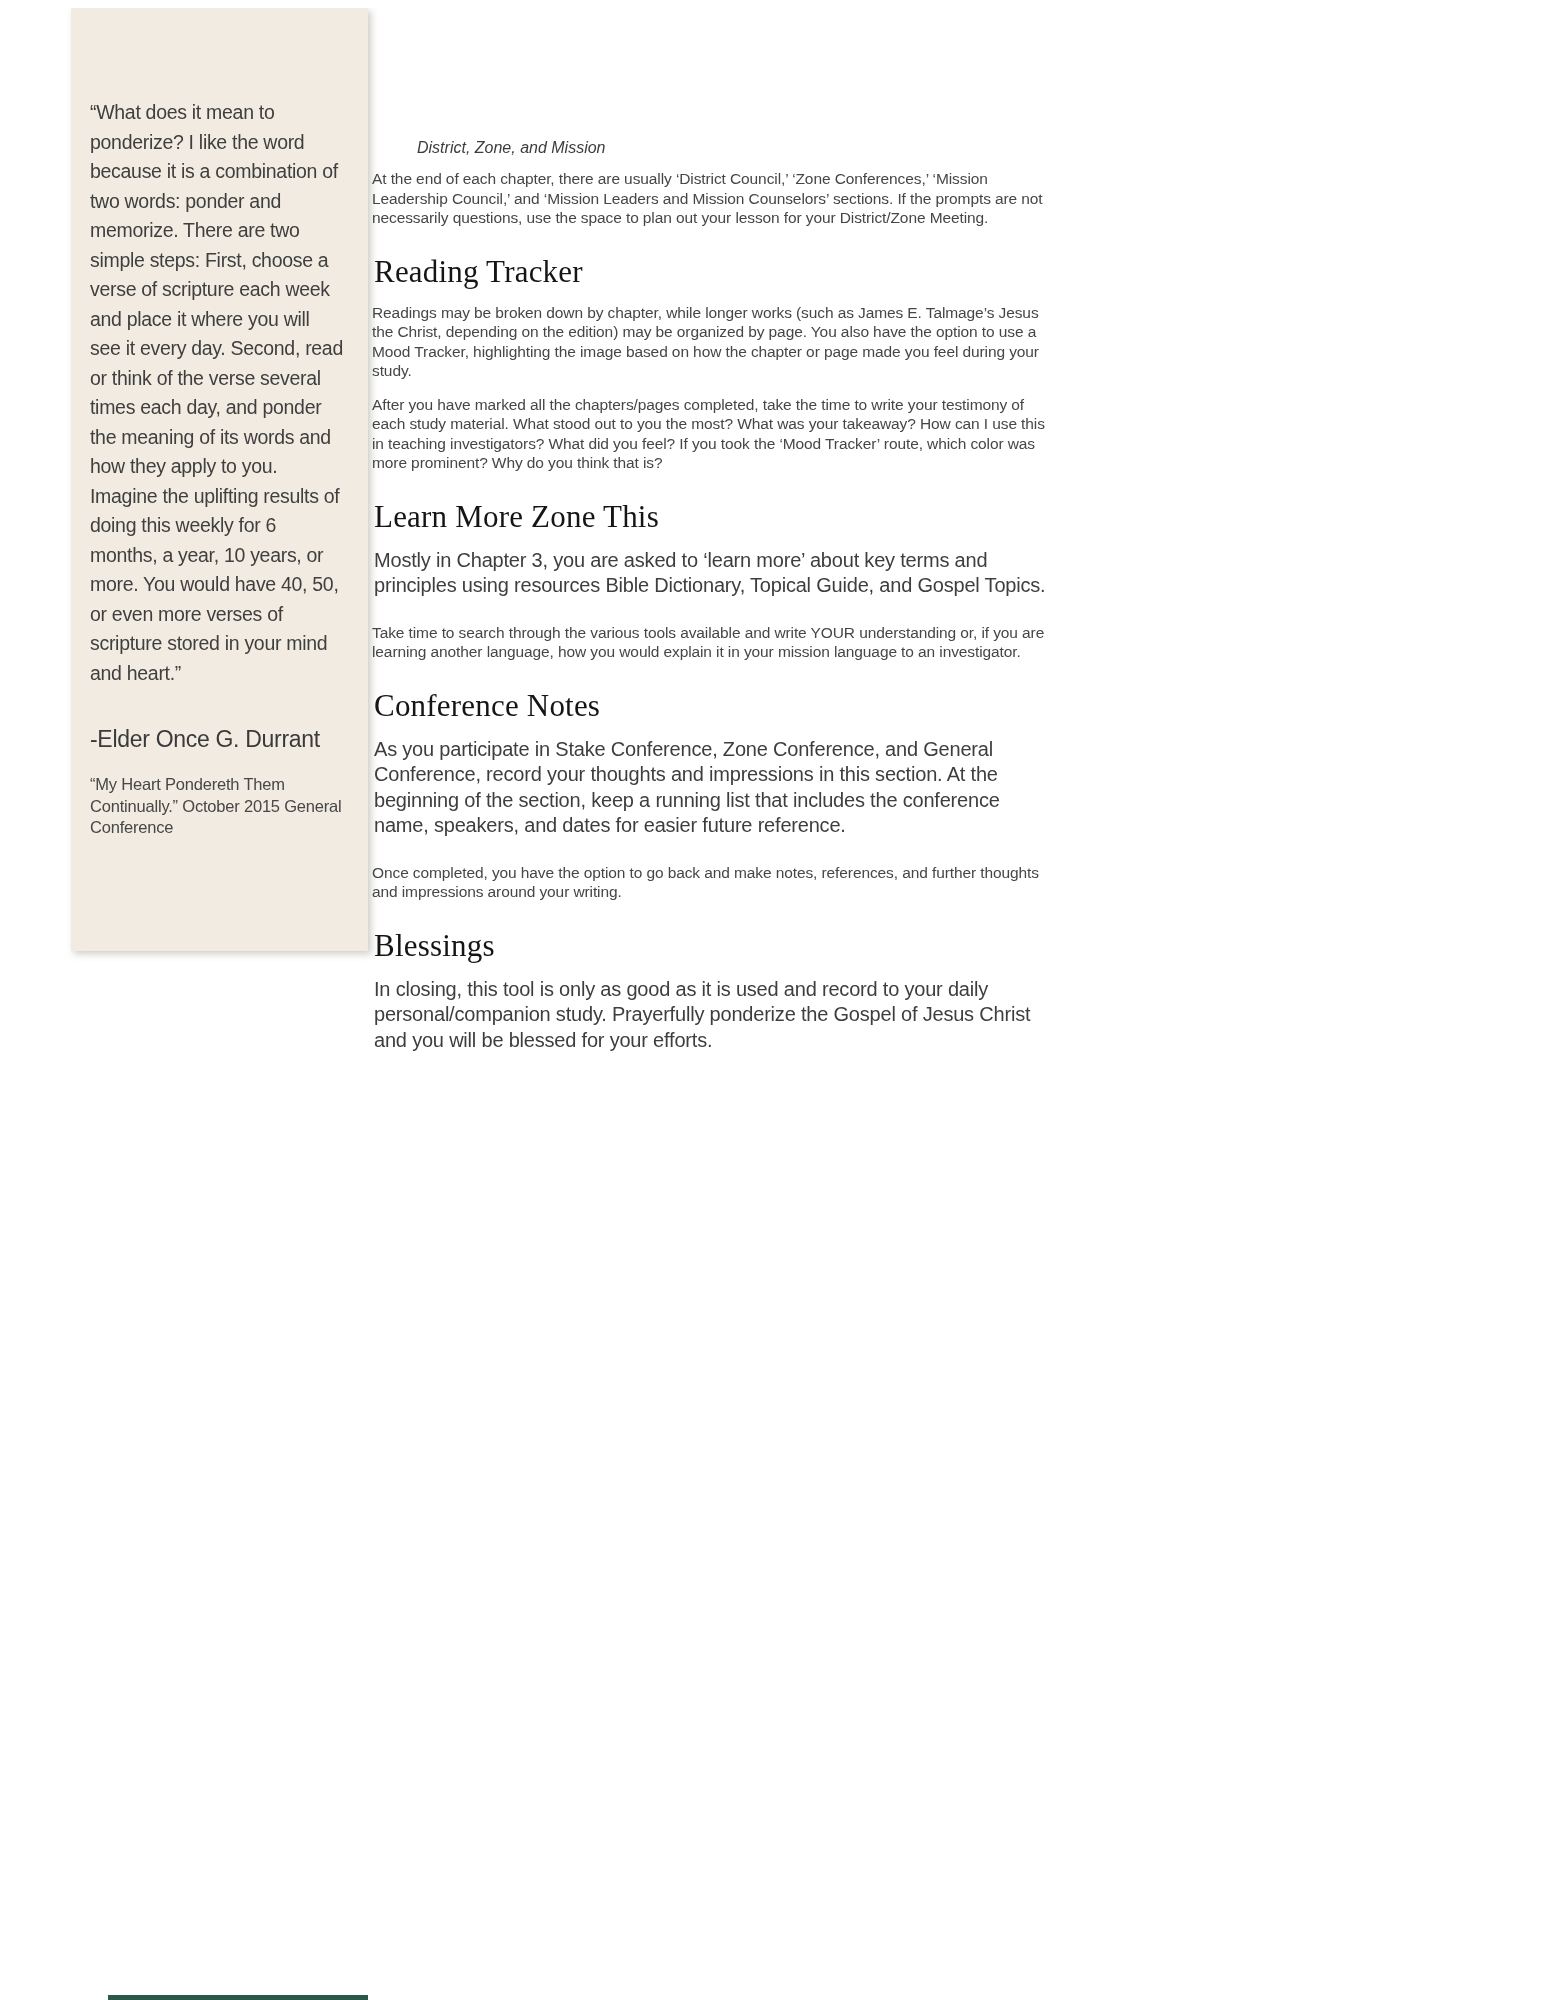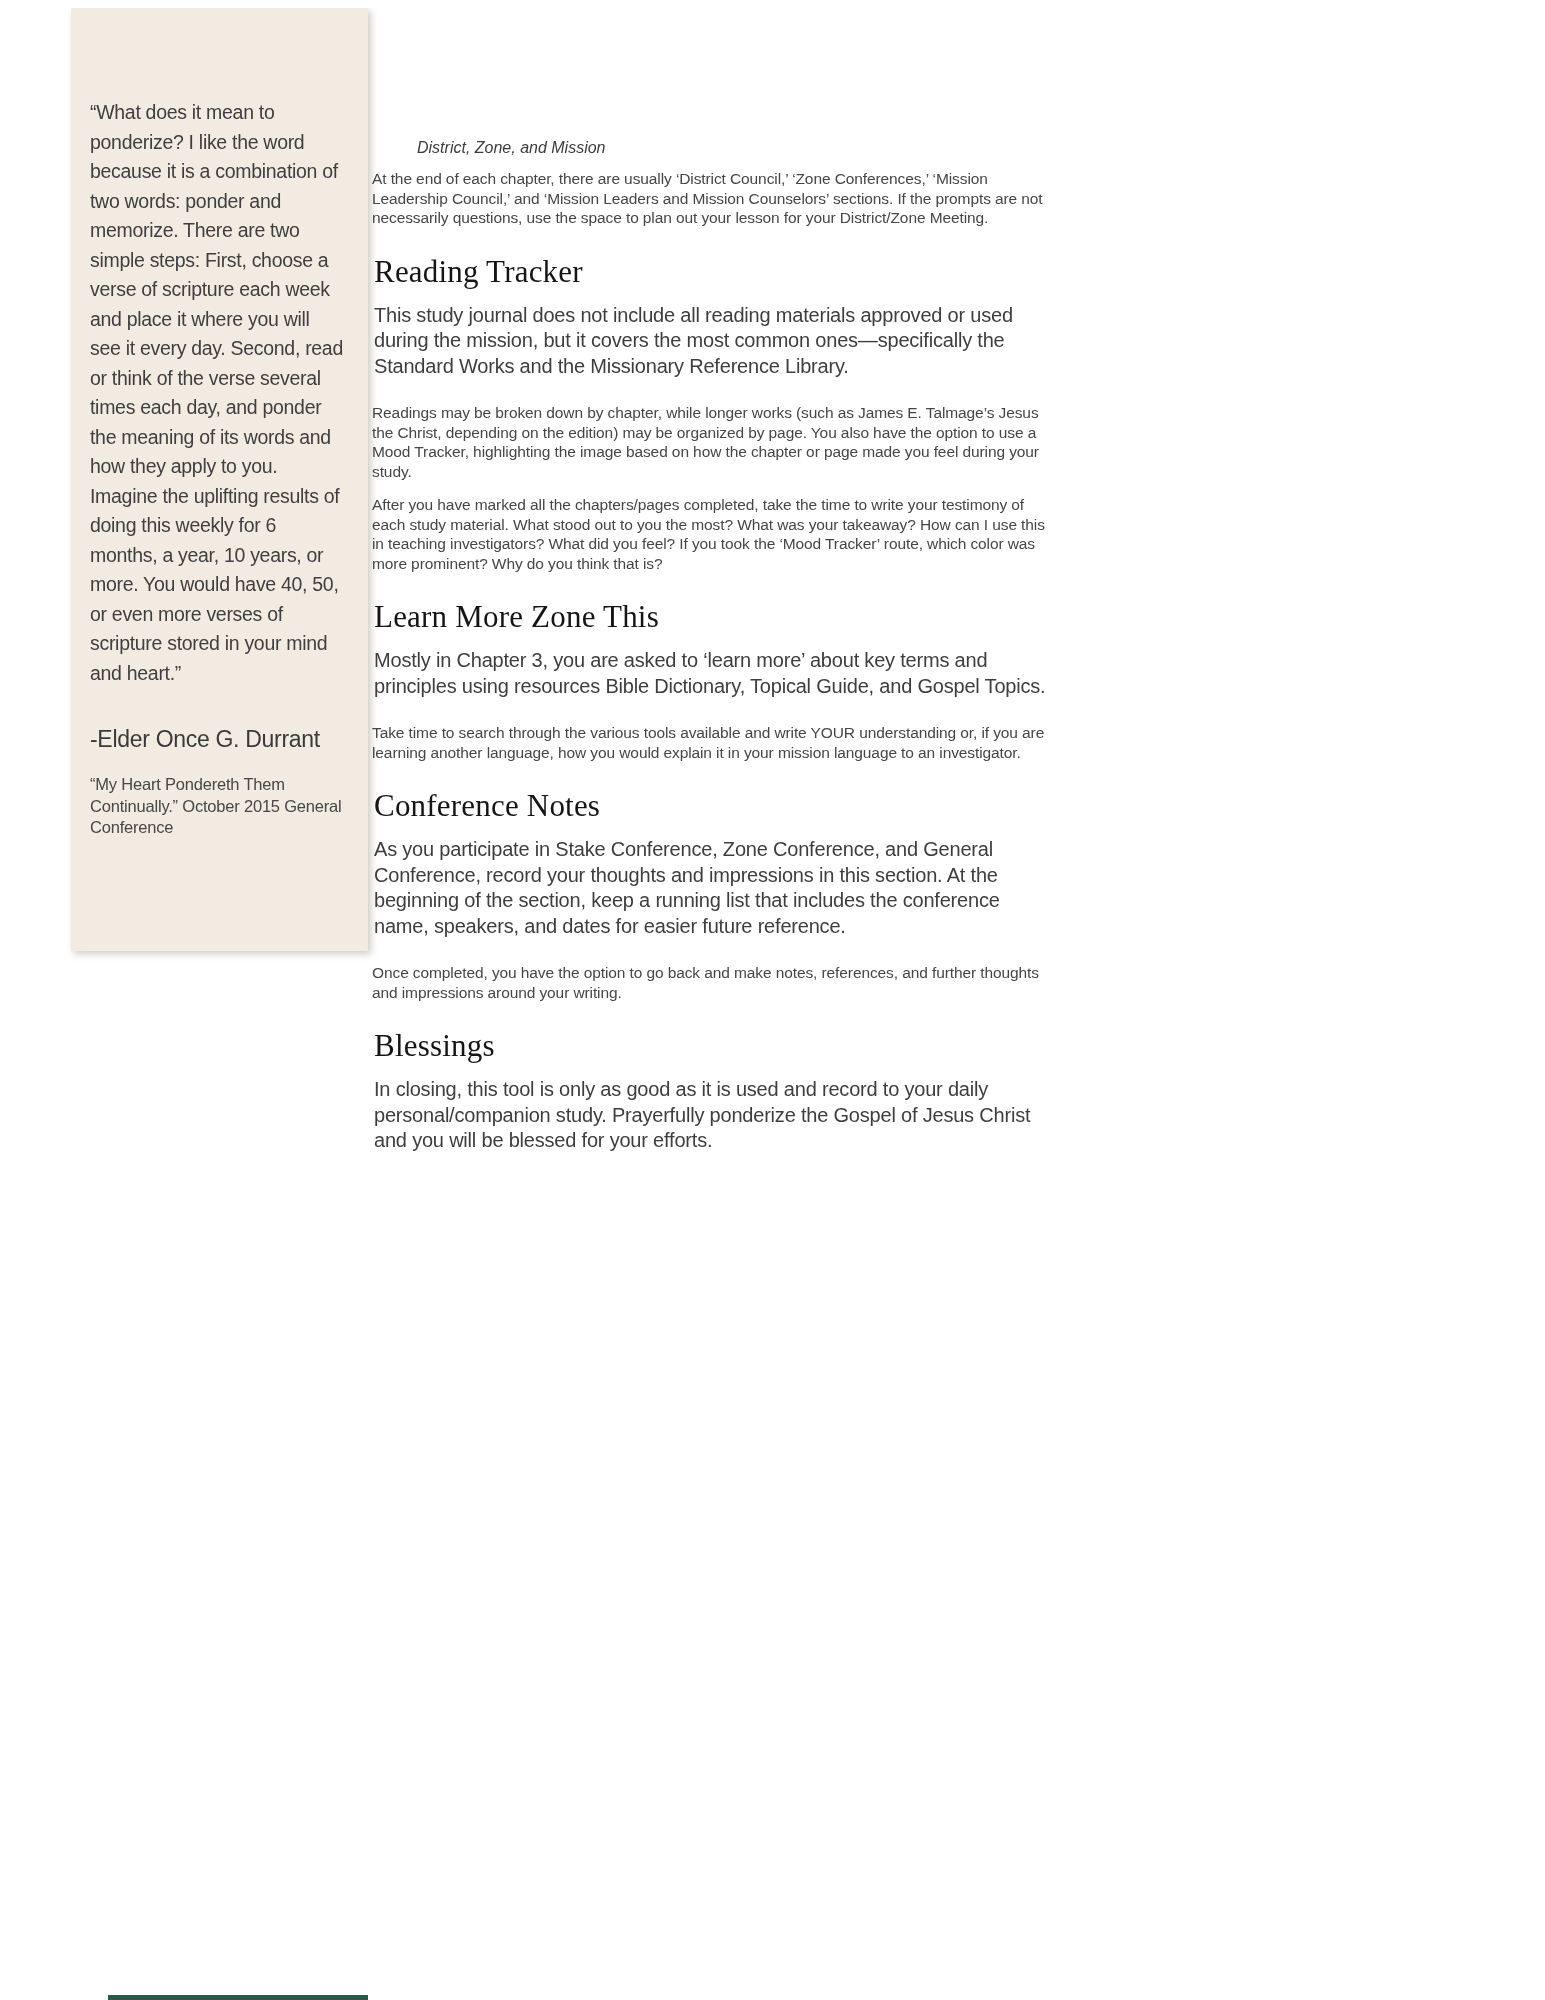--- a/index.html
+++ b/index.html
@@ -110,21 +110,20 @@
     <p class="attribution">-Elder Once G. Durrant</p>
     <p class="citation">“My Heart Pondereth Them Continually.” October 2015 General Conference</p>
   </aside>
 
   <main class="main">
 
     <p class="subheading">District, Zone, and Mission</p>
     <p class="small">At the end of each chapter, there are usually ‘District Council,’ ‘Zone Conferences,’ ‘Mission Leadership Council,’ and ‘Mission Leaders and Mission Counselors’ sections. If the prompts are not necessarily questions, use the space to plan out your lesson for your District/Zone Meeting.</p>
 
     <h2>Reading Tracker</h2>
-    <p class="lead">This study journal does not include all reading materials approved or used during the mission, but it covers the most common ones—specifically the Standard Works and the Missionary Reference Library.</p>
     <p class="small">Readings may be broken down by chapter, while longer works (such as James E. Talmage’s Jesus the Christ, depending on the edition) may be organized by page. You also have the option to use a Mood Tracker, highlighting the image based on how the chapter or page made you feel during your study.</p>
     <p class="small">After you have marked all the chapters/pages completed, take the time to write your testimony of each study material. What stood out to you the most? What was your takeaway? How can I use this in teaching investigators? What did you feel? If you took the ‘Mood Tracker’ route, which color was more prominent? Why do you think that is?</p>
 
     <h2>Learn More Zone This</h2>
     <p class="lead">Mostly in Chapter 3, you are asked to ‘learn more’ about key terms and principles using resources Bible Dictionary, Topical Guide, and Gospel Topics.</p>
     <p class="small">Take time to search through the various tools available and write YOUR understanding or, if you are learning another language, how you would explain it in your mission language to an investigator.</p>
 
     <h2>Conference Notes</h2>
     <p class="lead">As you participate in Stake Conference, Zone Conference, and General Conference, record your thoughts and impressions in this section. At the beginning of the section, keep a running list that includes the conference name, speakers, and dates for easier future reference.</p>
     <p class="small">Once completed, you have the option to go back and make notes, references, and further thoughts and impressions around your writing.</p>

